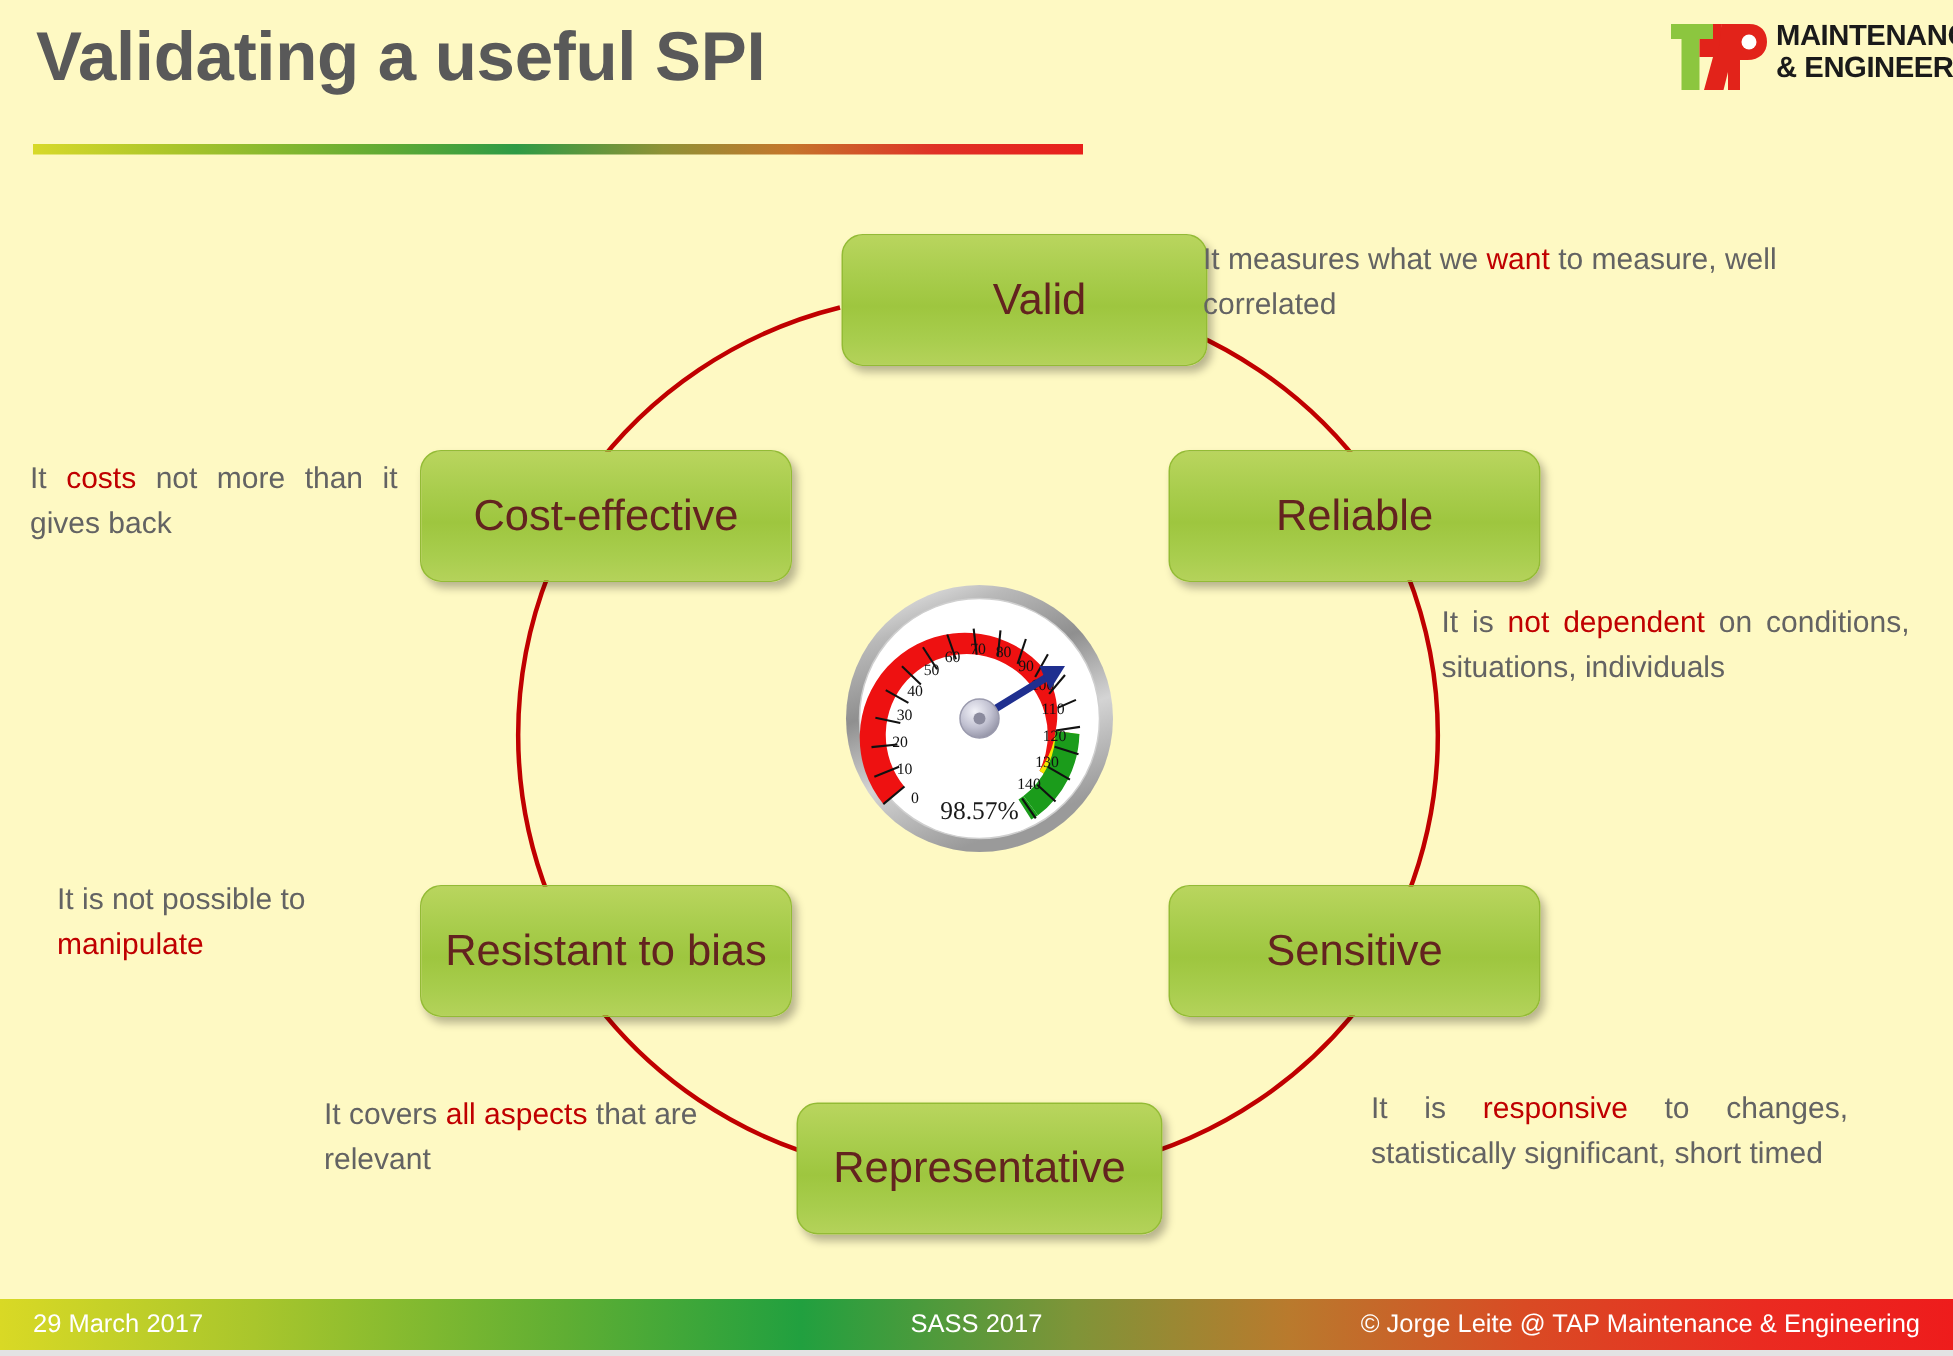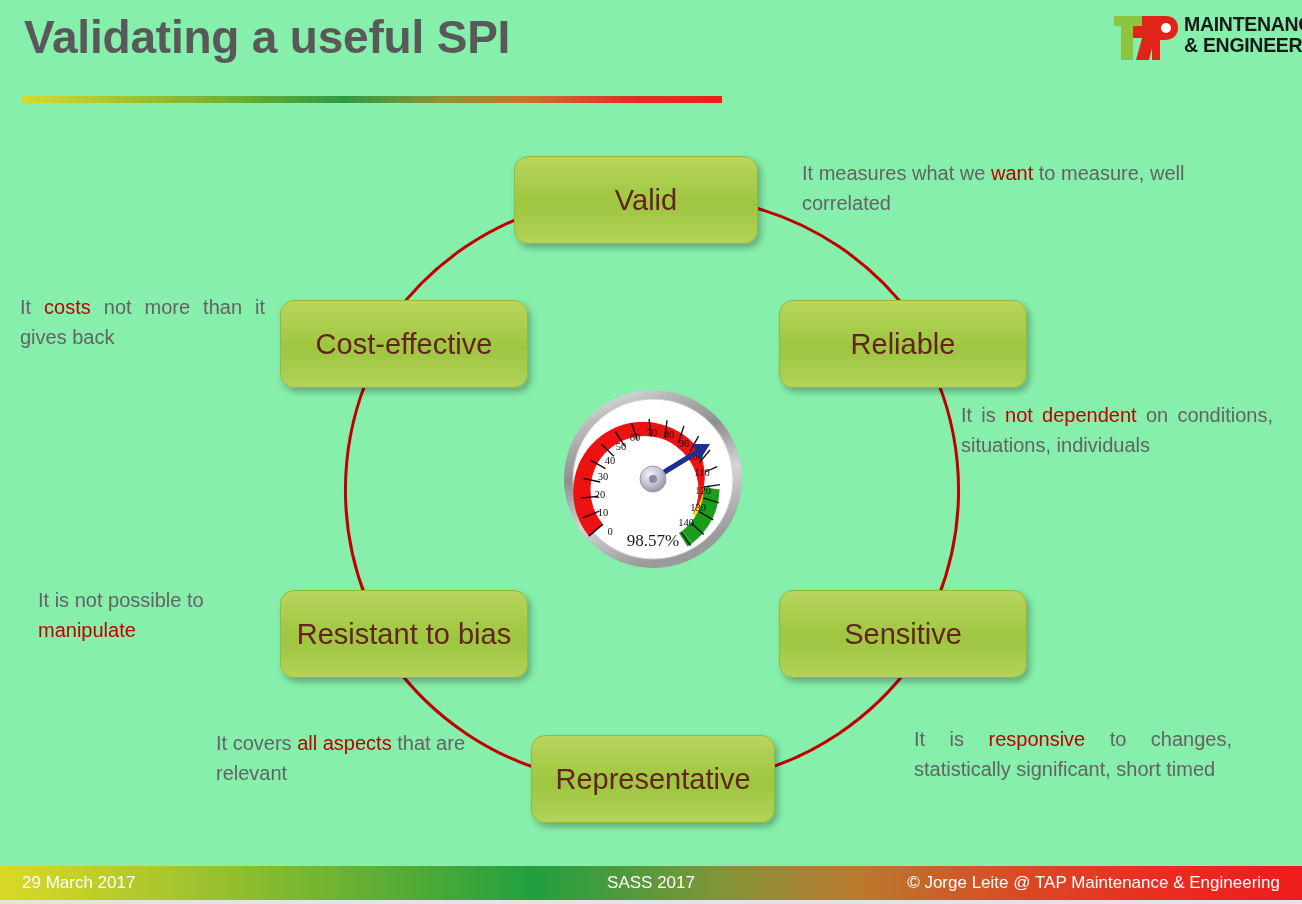--- a/index.html
+++ b/index.html
@@ -7,21 +7,21 @@
     padding: 0;
     background: #ffffff;
   }
   body {
     font-family: "Liberation Sans", sans-serif;
   }
   #slide {
     position: relative;
     width: 1302px;
     height: 904px;
-    background: #86efac;
+    background: #fef9c3;
     overflow: hidden;
   }
 
   
   .title {
     position: absolute;
     left: 24px;
     top: 10px;
     font-size: 46px;
     font-weight: bold;
@@ -204,21 +204,21 @@
 
     <path d="M 938 382 A 294 294 0 0 1 938 598" fill="none" stroke="#c00000" stroke-width="3"></path>
 
     <path d="M 913 662 A 294 294 0 0 1 745 775" fill="none" stroke="#c00000" stroke-width="3"></path>
 
     <path d="M 560 775 A 294 294 0 0 1 392 662" fill="none" stroke="#c00000" stroke-width="3"></path>
 
     <path d="M 366 598 A 294 294 0 0 1 366 382" fill="none" stroke="#c00000" stroke-width="3"></path>
   </svg>
 
-  <div class="node" style="left:514px; top:156px; width:244px; height:88px;padding-left:20px;">
+  <div class="node" style="left:561px; top:156px; width:244px; height:88px;padding-left:20px;">
     <span>Valid</span>
   </div>
 
   <div class="node" style="left:779px; top:300px; width:248px; height:88px;">
     <span>Reliable</span>
   </div>
 
   <div class="node" style="left:779px; top:590px; width:248px; height:88px;">
     <span>Sensitive</span>
   </div>
@@ -248,21 +248,21 @@
   </div>
 
   <div class="note" style="left:216px; top:728px; width:290px;">
     <span>It covers </span><span class="hl">all aspects</span><span> that are relevant</span>
   </div>
 
   <div class="note" style="left:38px; top:585px; width:234px;">
     <span>It is not possible to </span><span class="hl">manipulate</span><span></span>
   </div>
 
-  <div class="note justify" style="left:20px; top:292px; width:245px;">
+  <div class="note justify" style="left:20px; top:304px; width:245px;">
     <span>It </span><span class="hl">costs</span><span> not more than it gives back</span>
   </div>
 
   <svg class="gauge" viewBox="0 0 182 182">
     <defs>
       <linearGradient id="bezel" x1="0" y1="0" x2="0.4" y2="1">
         <stop offset="0%" stop-color="#fcfcfc"></stop>
         <stop offset="22%" stop-color="#b9b9b9"></stop>
         <stop offset="45%" stop-color="#8f8f8f"></stop>
         <stop offset="70%" stop-color="#d4d4d4"></stop>

